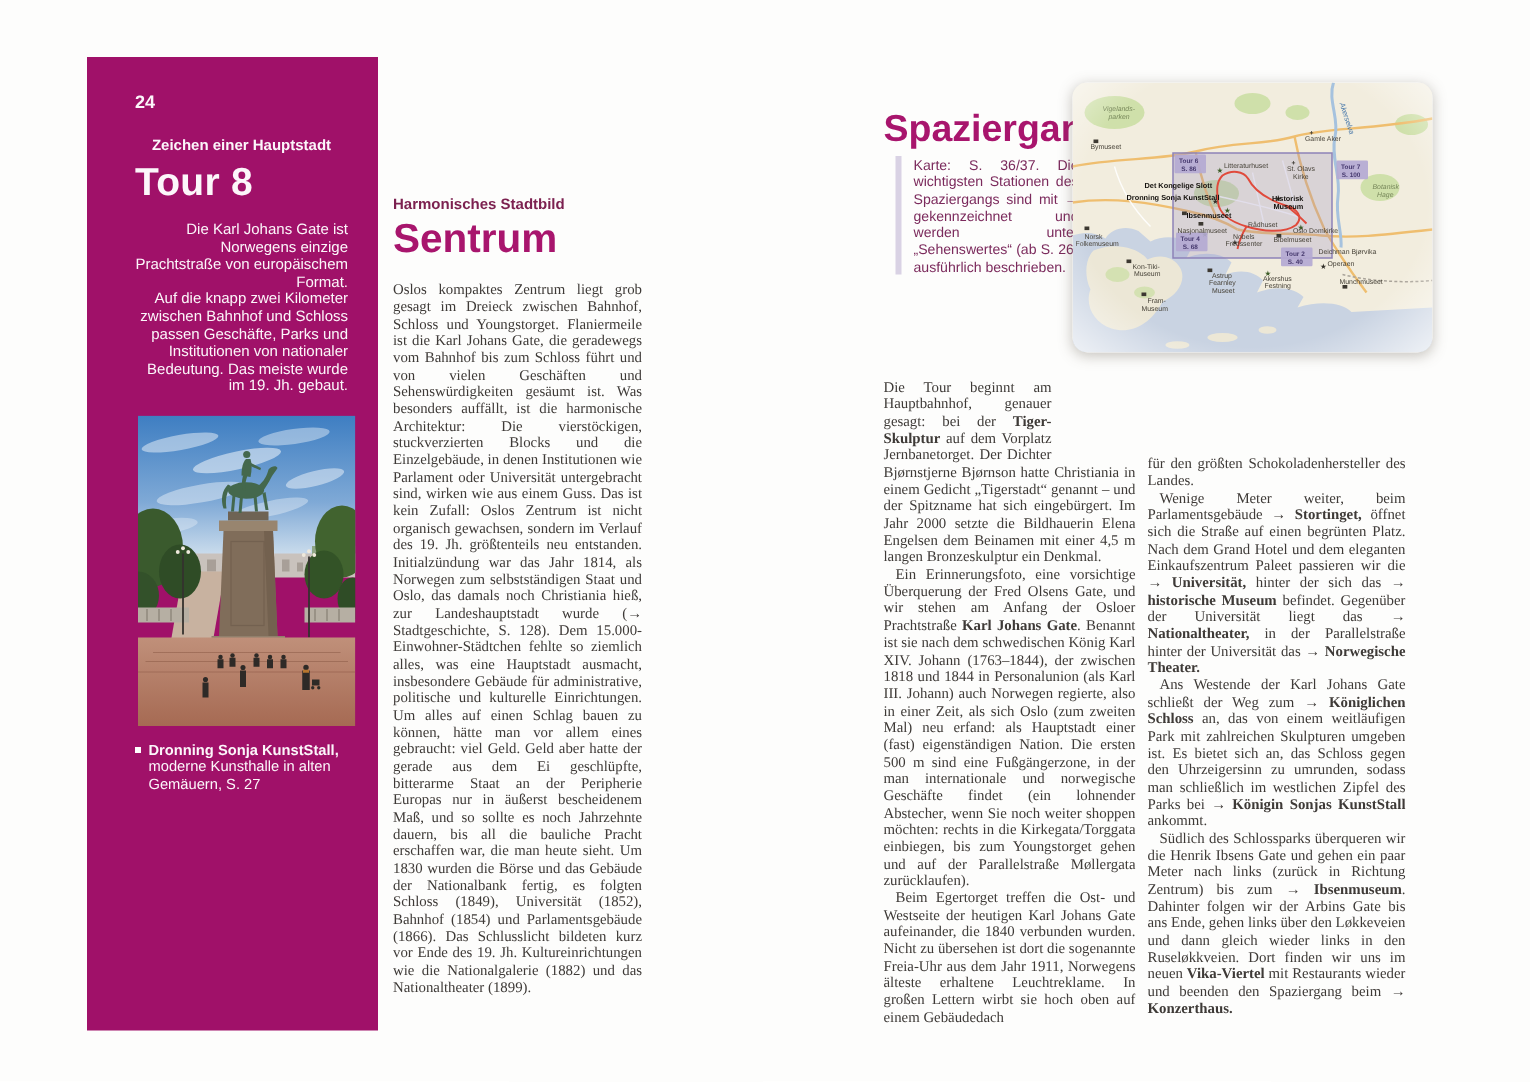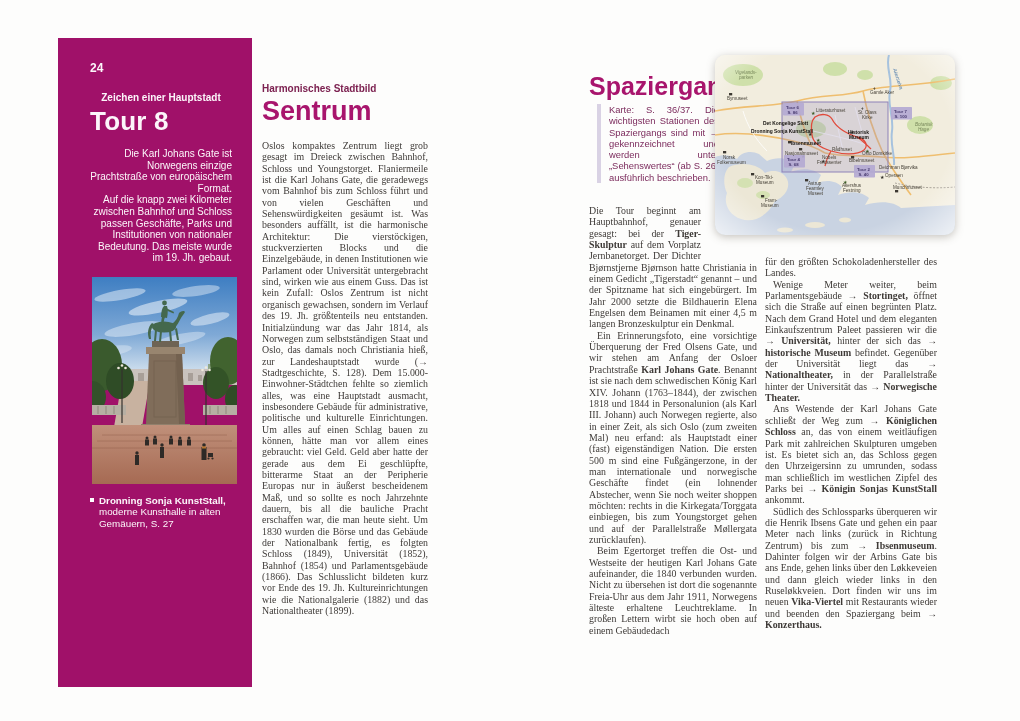--- a/index.html
+++ b/index.html
@@ -15,21 +15,21 @@
   .sb-intro{font-size:10px;line-height:11.6px;margin:0 0 13px;white-space:pre-line;text-align:right;}
   .photo{margin:0 0 11px 2px;width:145px;height:207px;overflow:hidden;}
   .highlights{list-style:none;margin:0;padding:0;font-size:9.8px;line-height:11.4px;}
   .highlights li{margin-bottom:9.5px;position:relative;padding-left:9px;}
   .sq{position:absolute;left:0;top:3px;width:3.6px;height:3.6px;background:#ffffff;}
   .b{font-weight:bold;}
 
   
   .kicker{color:#7c2150;font-weight:bold;font-size:10px;margin:0 0 2px;}
   .h-mag{color:#a8156d;font-weight:bold;margin:0;}
-  .col{position:absolute;}
+  .col{position:absolute;margin-top:48px;}
   .col2{left:262px;top:83px;width:166px;}
   .col2 .h-mag{font-size:27px;margin:1px 0 13px;}
   .bodytext{font-family:"Liberation Serif",serif;font-size:9.9px;line-height:11.35px;
             color:#3e3a37;text-align:justify;margin:0;}
   .ind{text-indent:8px;}
 
   .walk-title{position:absolute;left:589px;top:72px;font-size:25px;}
   .note{position:absolute;left:597px;top:104px;width:110px;border-left:4.5px solid #d9d2e4;
         padding-left:8px;}
   .note p{margin:0;font-size:9.4px;line-height:11.3px;color:#7b2a5c;text-align:justify;}

